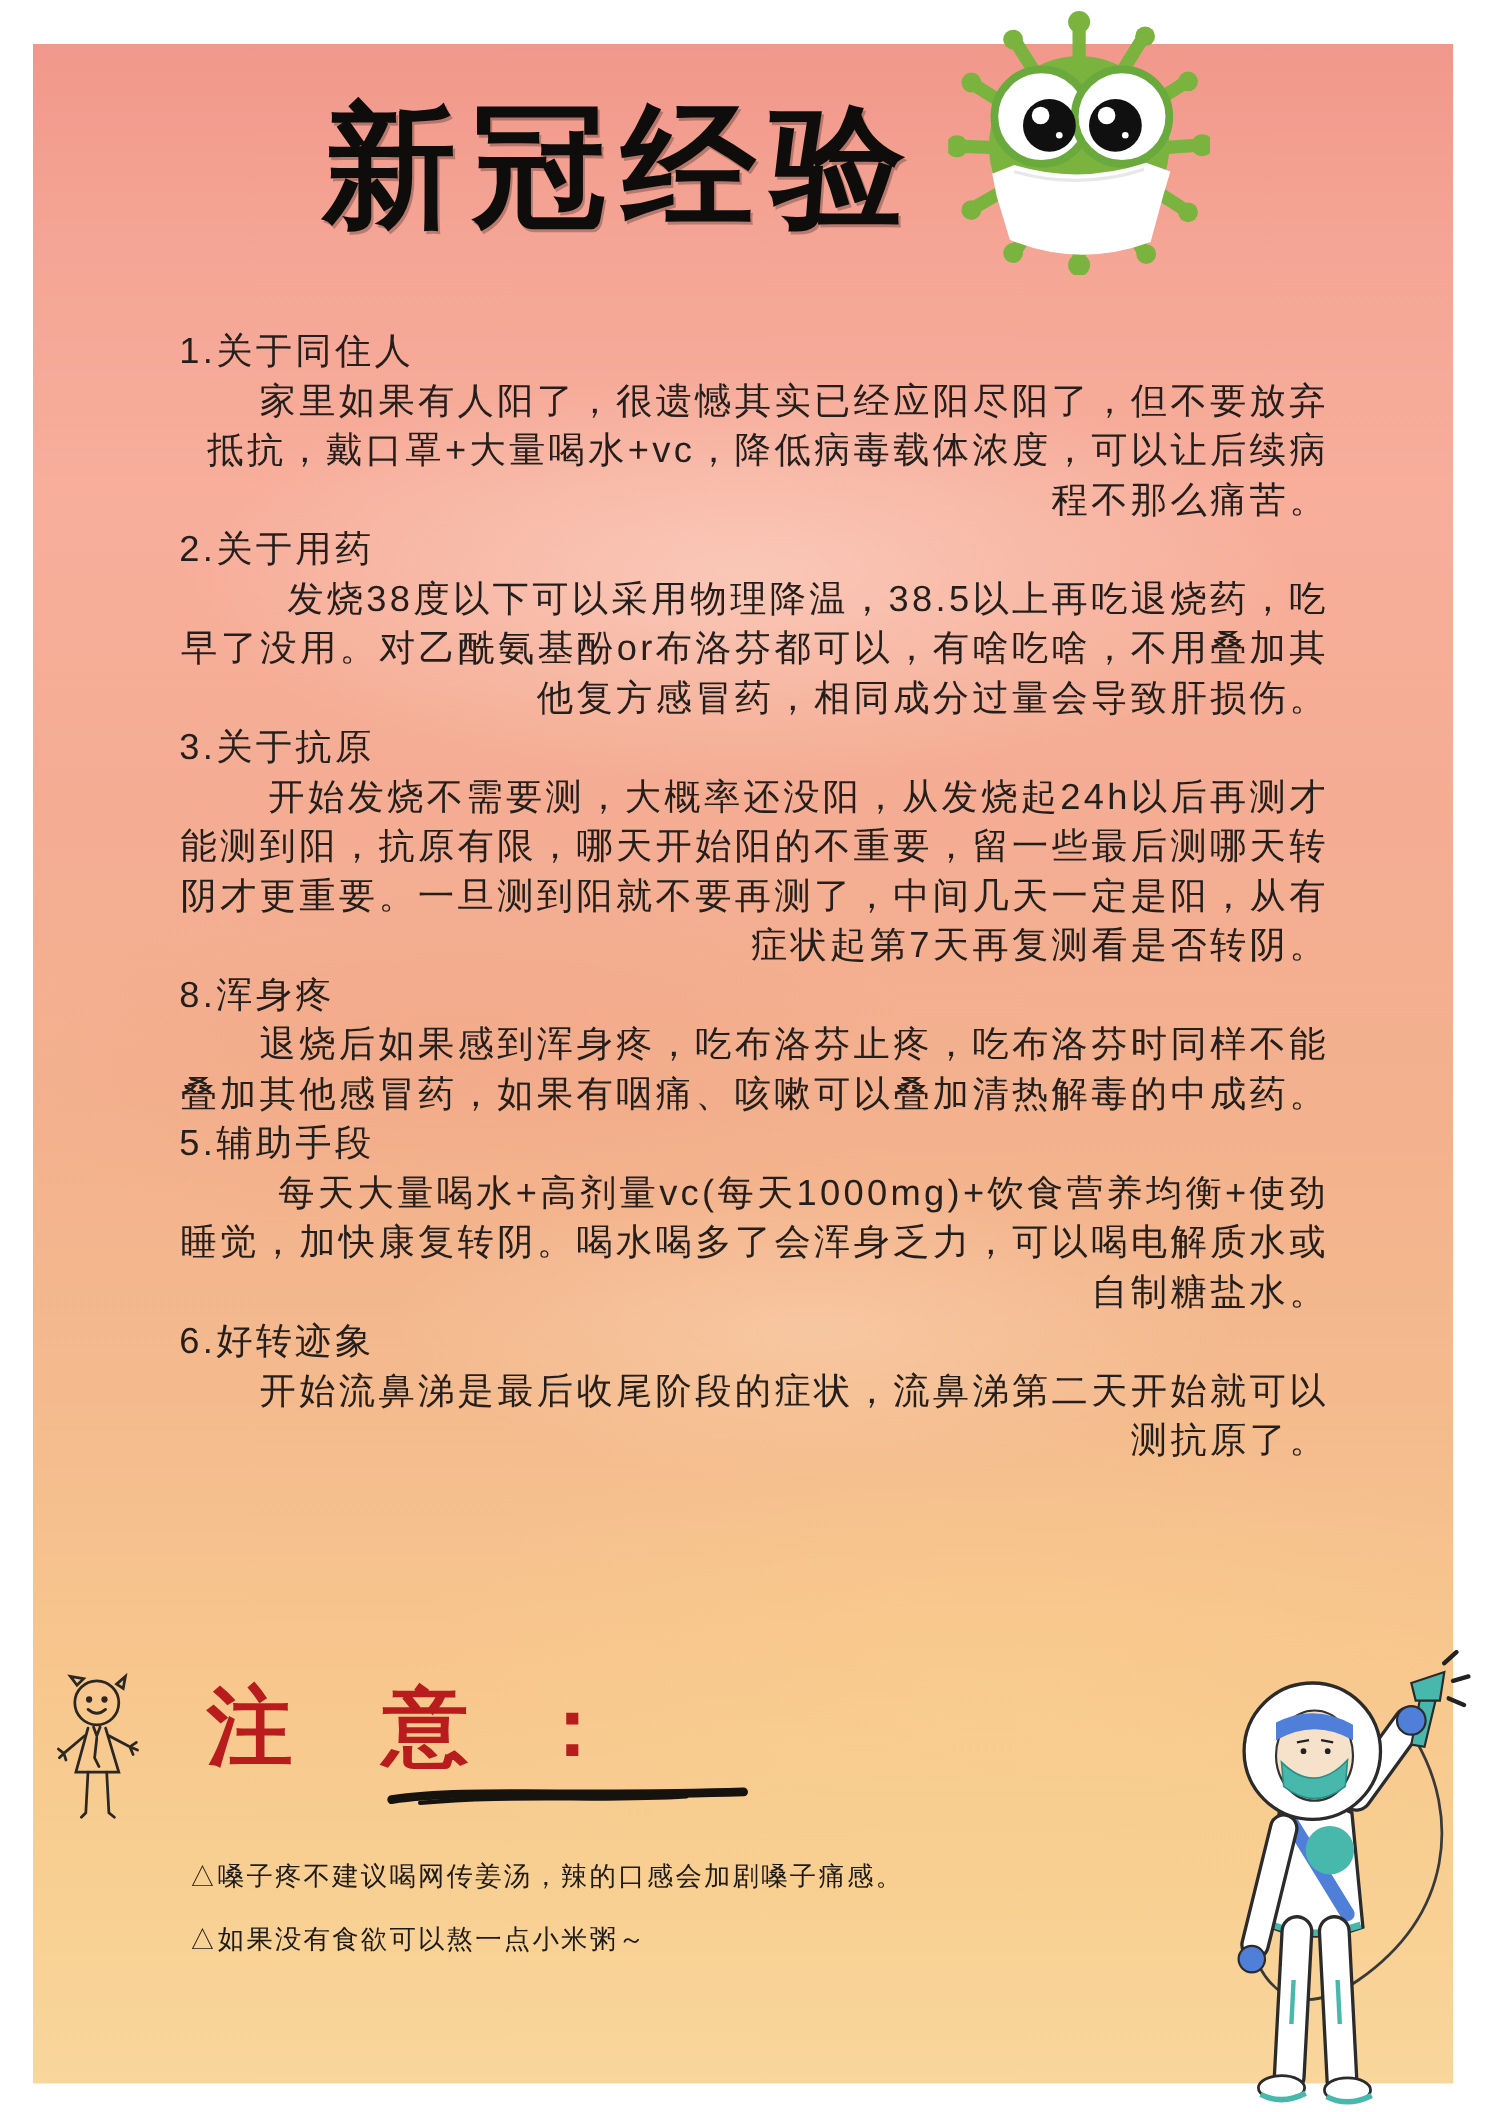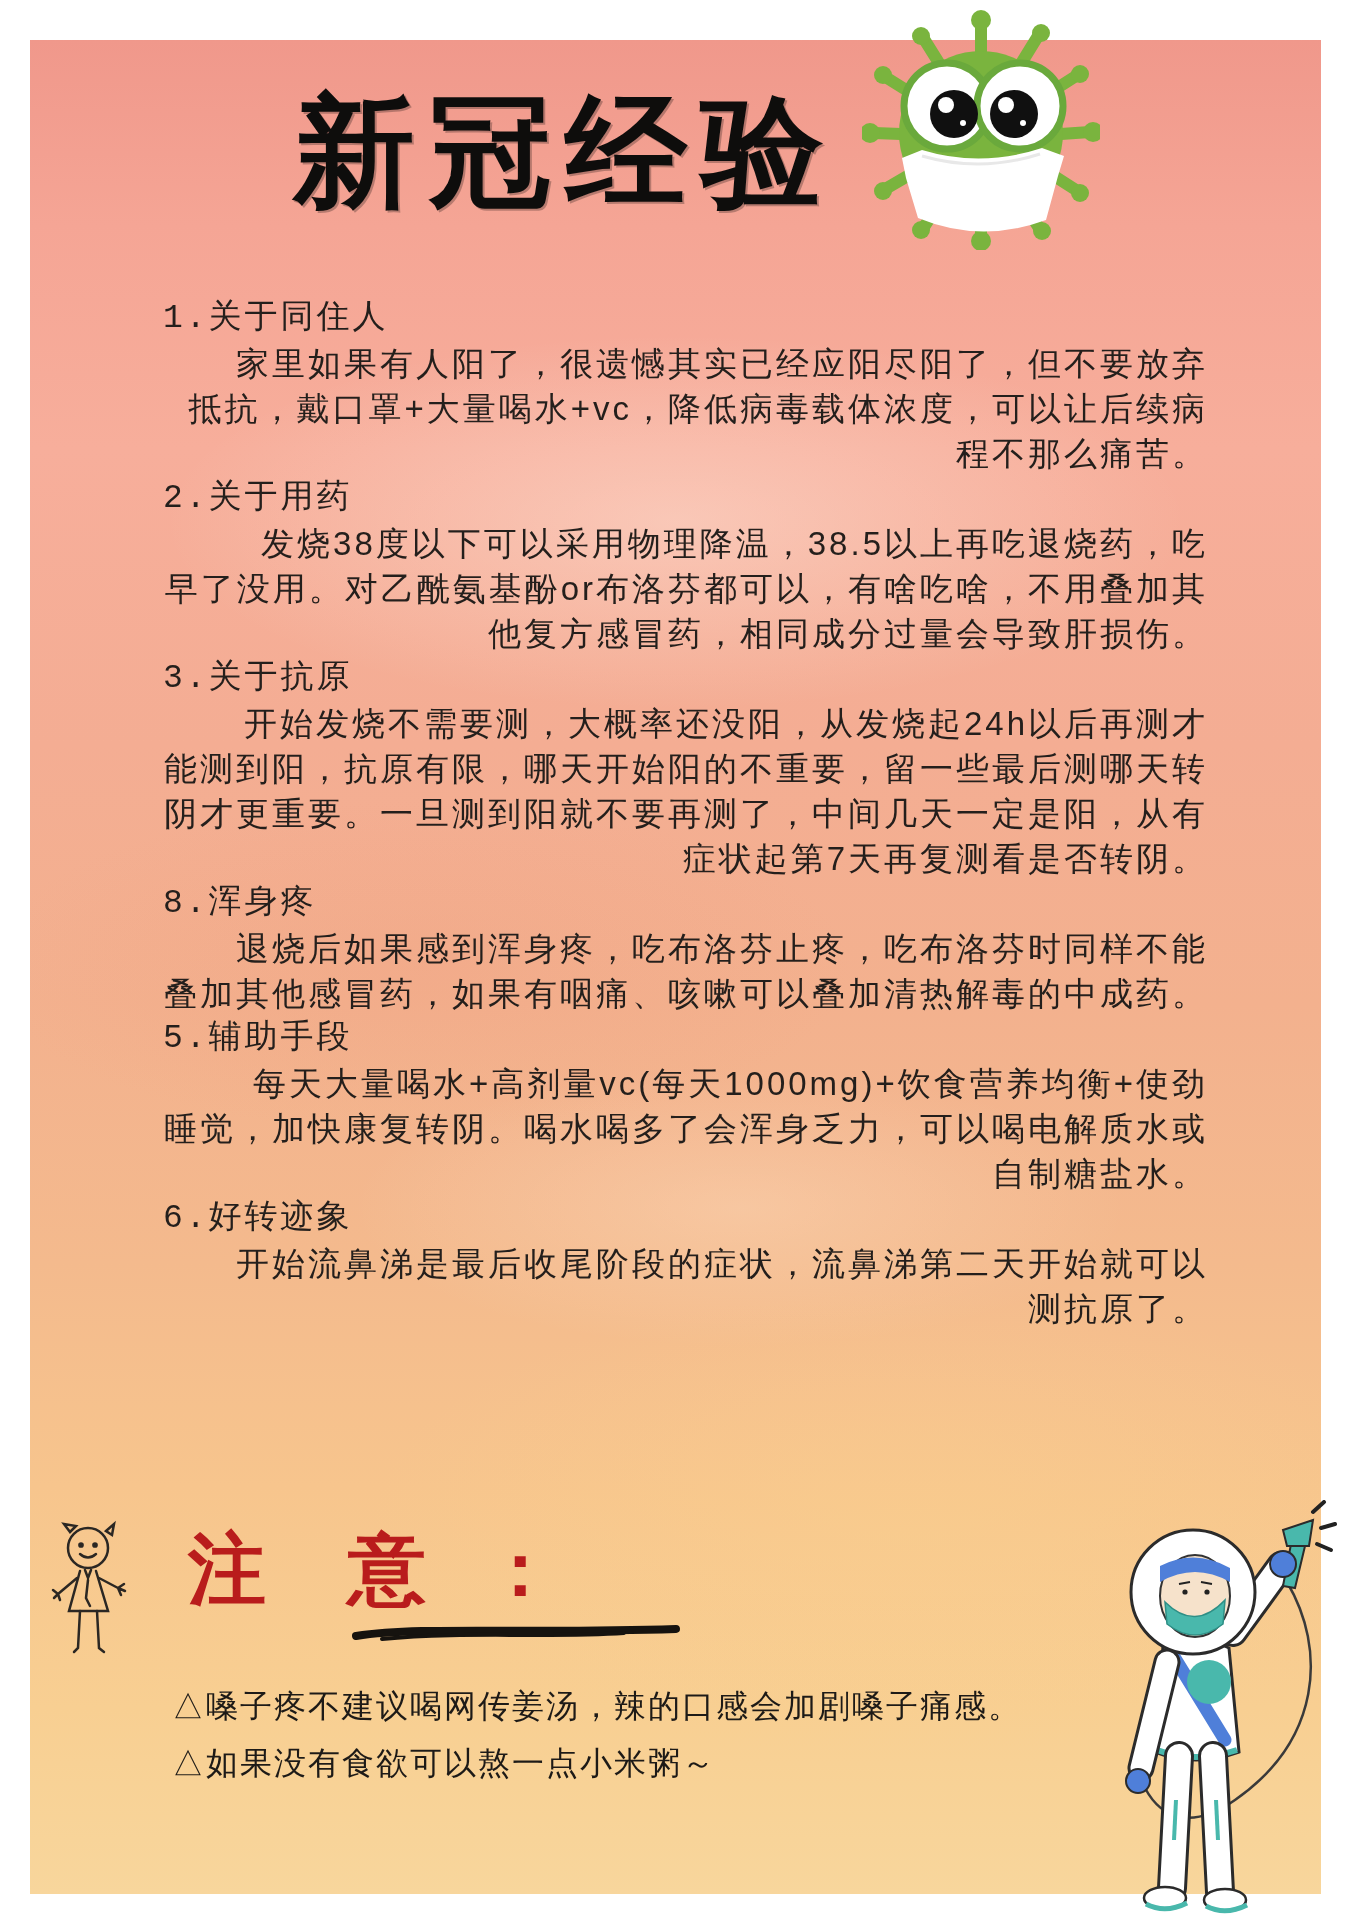--- a/index.html
+++ b/index.html
@@ -20,30 +20,30 @@
   #title{
     position:absolute;left:30px;top:72px;width:1070px;text-align:center;
     font-family:"Liberation Serif","DejaVu Serif",serif;
     font-size:122px;font-weight:900;letter-spacing:14px;color:#0e0d0c;
     text-shadow:2px 2px 0 rgba(0,0,0,0.25);
   }
   #content{
     position:absolute;left:163px;top:296px;width:1045px;
     font-size:33px;line-height:45px;letter-spacing:3px;color:#241f1c;
   }
-  .sec-heading{font-weight:400;font-family:Liberation Mono, monospace;}
+  .sec-heading{font-weight:400;}
   .sec-body{margin:0;text-indent:2em;text-align:right;}
   #notice-label{
     position:absolute;left:188px;top:1518px;
     font-size:78px;font-weight:900;letter-spacing:30px;color:#b91c1c;
   }
   #notice-underline{position:absolute;left:352px;top:1622px;}
   #notice-items{
     position:absolute;left:172px;top:1678px;width:960px;
-    font-size:32px;line-height:57px;letter-spacing:2px;color:#1d1a17;
+    font-size:24px;line-height:57px;letter-spacing:2px;color:#1d1a17;
   }
   .doodle{position:absolute;}
   #stick-figure{left:50px;top:1518px;}
   #virus{left:862px;top:6px;}
   #ppe-worker{left:1075px;top:1500px;}
 </style>
 </head>
 <body>
 
 <div id="page">

